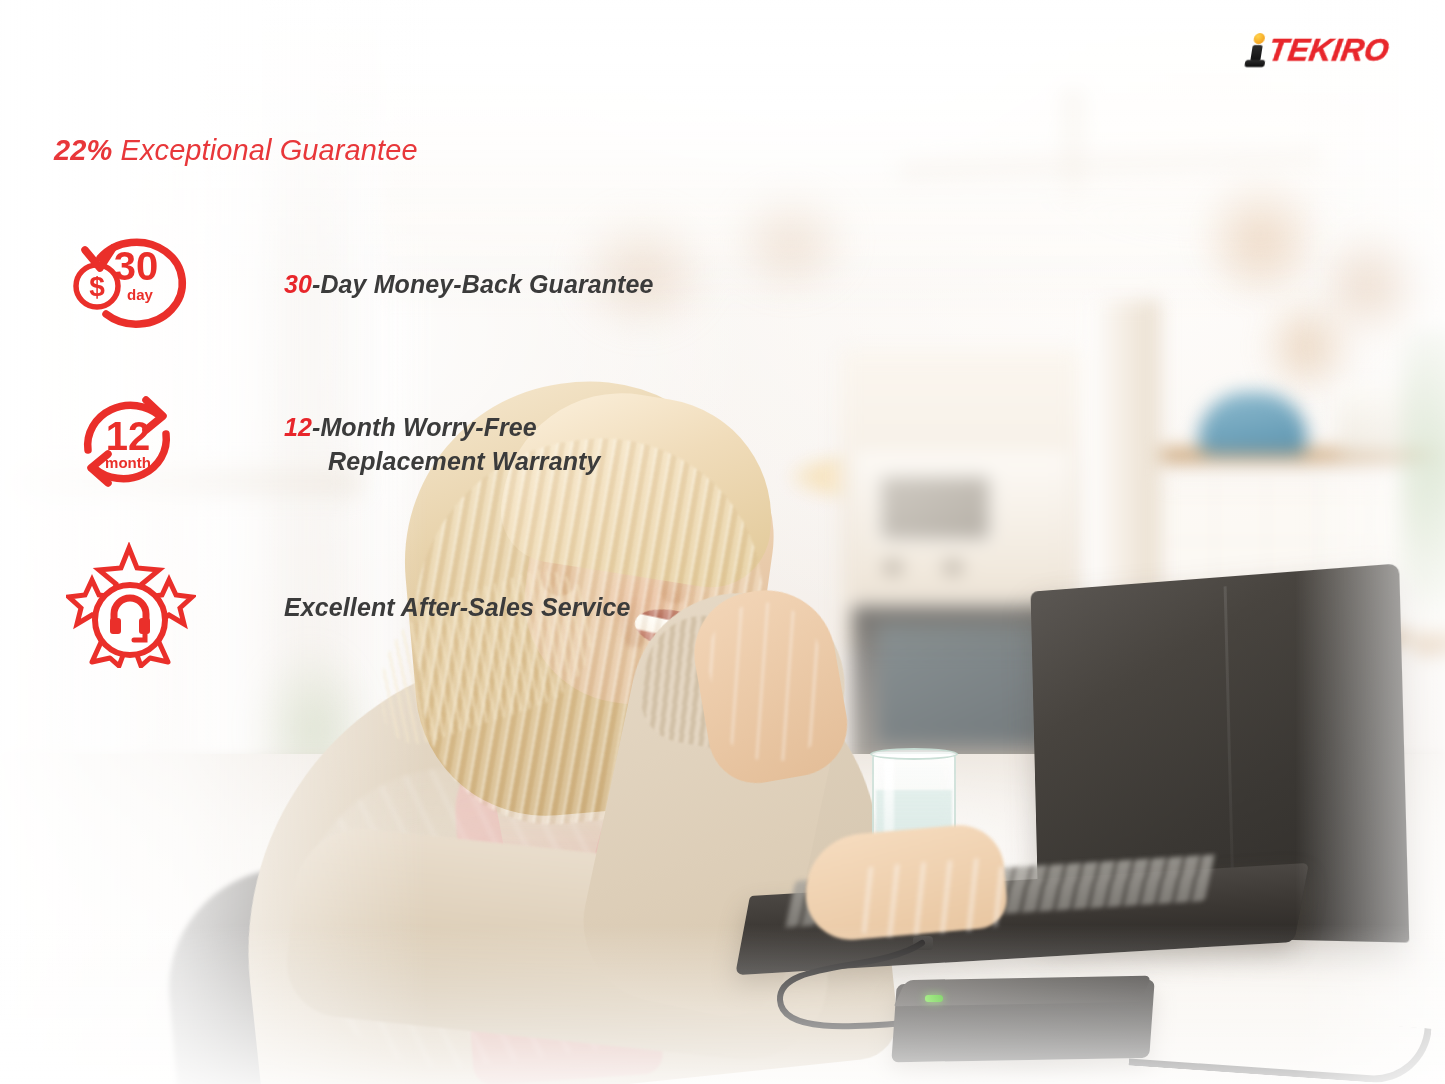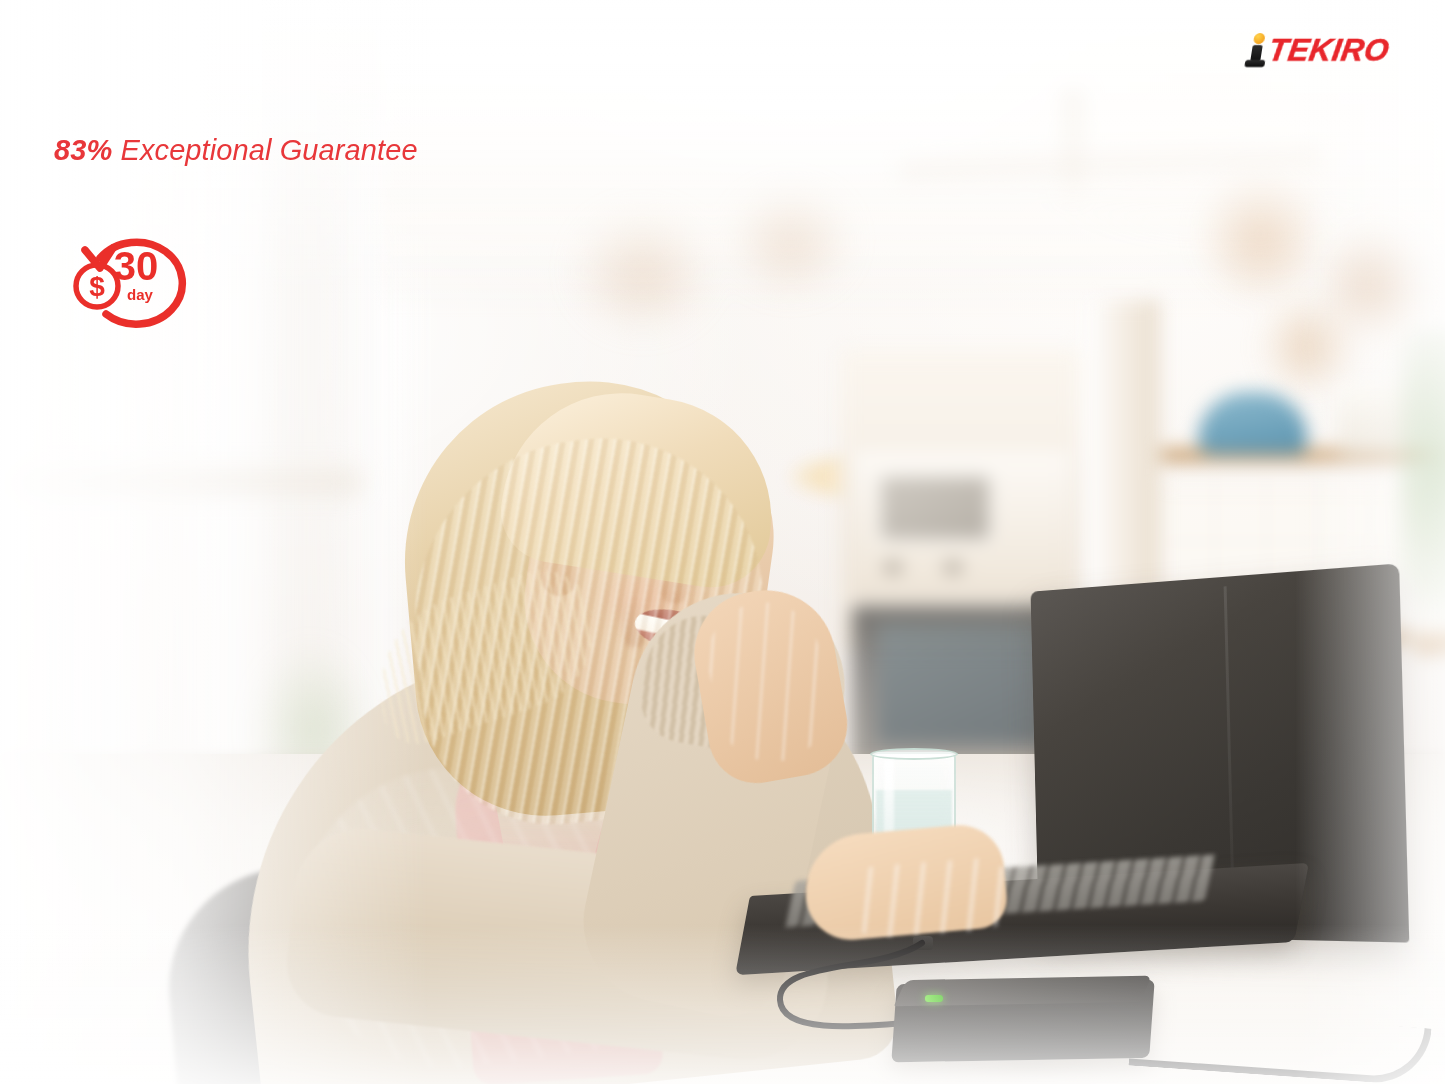--- a/index.html
+++ b/index.html
@@ -708,31 +708,69 @@
   <div class="logo">
     <span class="logo-i">
       <span class="logo-i-dot"></span>
       <span class="logo-i-stem"></span>
       <span class="logo-i-base"></span>
     </span>
     <span class="logo-word">TEKIRO</span>
   </div>
 
   <div class="subhead">
-    <b>83%</b><span> Exceptional Guarantee</span>
+    <b>22%</b><span> Exceptional Guarantee</span>
   </div>
 
   <div class="feature feature-1">
     <div class="feature-icon">
       <svg width="130" height="108" viewBox="0 0 130 108">
         <path d="M34,30 A46,41 0 1 1 40,86" fill="none" stroke="#ea2f2a" stroke-width="7.5" stroke-linecap="round"></path>
         <path d="M19,22 L34,40 L47,20" fill="none" stroke="#ea2f2a" stroke-width="7.5" stroke-linecap="round" stroke-linejoin="round"></path>
         <circle cx="31" cy="58" r="21" fill="none" stroke="#ea2f2a" stroke-width="5.5"></circle>
         <text x="31" y="68" font-family="'Liberation Sans',sans-serif" font-size="28" font-weight="bold" fill="#ea2f2a" text-anchor="middle">$</text>
         <text x="70" y="52" font-family="'Liberation Sans',sans-serif" font-size="40" font-weight="bold" fill="#ea2f2a" text-anchor="middle">30</text>
         <text x="74" y="72" font-family="'Liberation Sans',sans-serif" font-size="15" font-weight="bold" fill="#ea2f2a" text-anchor="middle">day</text>
       </svg>
     </div>
+    <div class="feature-text">
+      <span class="num">30</span><span>-Day Money-Back Guarantee</span>
+    </div>
   </div>
 
-
+  <div class="feature feature-2">
+    <div class="feature-icon">
+      <svg width="130" height="108" viewBox="0 0 130 108">
+        <path d="M22,62 A43,40 0 0 1 94,28" fill="none" stroke="#ea2f2a" stroke-width="7.5" stroke-linecap="round"></path>
+        <path d="M80,12 L97,28 L80,42" fill="none" stroke="#ea2f2a" stroke-width="7.5" stroke-linecap="round" stroke-linejoin="round"></path>
+        <path d="M100,46 A43,40 0 0 1 28,80" fill="none" stroke="#ea2f2a" stroke-width="7.5" stroke-linecap="round"></path>
+        <path d="M42,66 L25,80 L42,95" fill="none" stroke="#ea2f2a" stroke-width="7.5" stroke-linecap="round" stroke-linejoin="round"></path>
+        <text x="62" y="62" font-family="'Liberation Sans',sans-serif" font-size="40" font-weight="bold" fill="#ea2f2a" text-anchor="middle">12</text>
+        <text x="62" y="80" font-family="'Liberation Sans',sans-serif" font-size="15" font-weight="bold" fill="#ea2f2a" text-anchor="middle">month</text>
+      </svg>
+    </div>
+    <div class="feature-text">
+      <span class="num">12</span><span>-Month Worry-Free</span>
+      <span class="l2">Replacement Warranty</span>
+    </div>
+  </div>
+
+  <div class="feature feature-3">
+    <div class="feature-icon">
+      <svg width="130" height="126" viewBox="0 0 130 126">
+        <path d="M63,6 L71,26 L93,28 L76,42 L81,63 L63,51 L45,63 L50,42 L33,28 L55,26 Z" fill="none" stroke="#ea2f2a" stroke-width="5"></path>
+        <path d="M26,38 L33,53 L49,55 L37,66 L41,82 L26,73 L11,82 L15,66 L3,55 L19,53 Z" fill="none" stroke="#ea2f2a" stroke-width="5"></path>
+        <path d="M103,38 L110,53 L126,55 L114,66 L118,82 L103,73 L88,82 L92,66 L80,55 L96,53 Z" fill="none" stroke="#ea2f2a" stroke-width="5"></path>
+        <path d="M36,98 L26,120 L44,116 L53,124 L60,105 Z" fill="none" stroke="#ea2f2a" stroke-width="5" stroke-linejoin="round"></path>
+        <path d="M92,98 L102,120 L84,116 L75,124 L68,105 Z" fill="none" stroke="#ea2f2a" stroke-width="5" stroke-linejoin="round"></path>
+        <circle cx="64" cy="78" r="35" fill="#ffffff" stroke="#ea2f2a" stroke-width="6"></circle>
+        <path d="M48,82 L48,72 A16,16 0 0 1 80,72 L80,82" fill="none" stroke="#ea2f2a" stroke-width="7" stroke-linecap="round"></path>
+        <rect x="44" y="76" width="11" height="16" rx="3" fill="#ea2f2a"></rect>
+        <rect x="73" y="76" width="11" height="16" rx="3" fill="#ea2f2a"></rect>
+        <path d="M79,92 L79,98 L68,98" fill="none" stroke="#ea2f2a" stroke-width="5" stroke-linecap="round"></path>
+      </svg>
+    </div>
+    <div class="feature-text">
+      <span>Excellent After-Sales Service</span>
+    </div>
+  </div>
 
 </div>
 
 </body></html>

